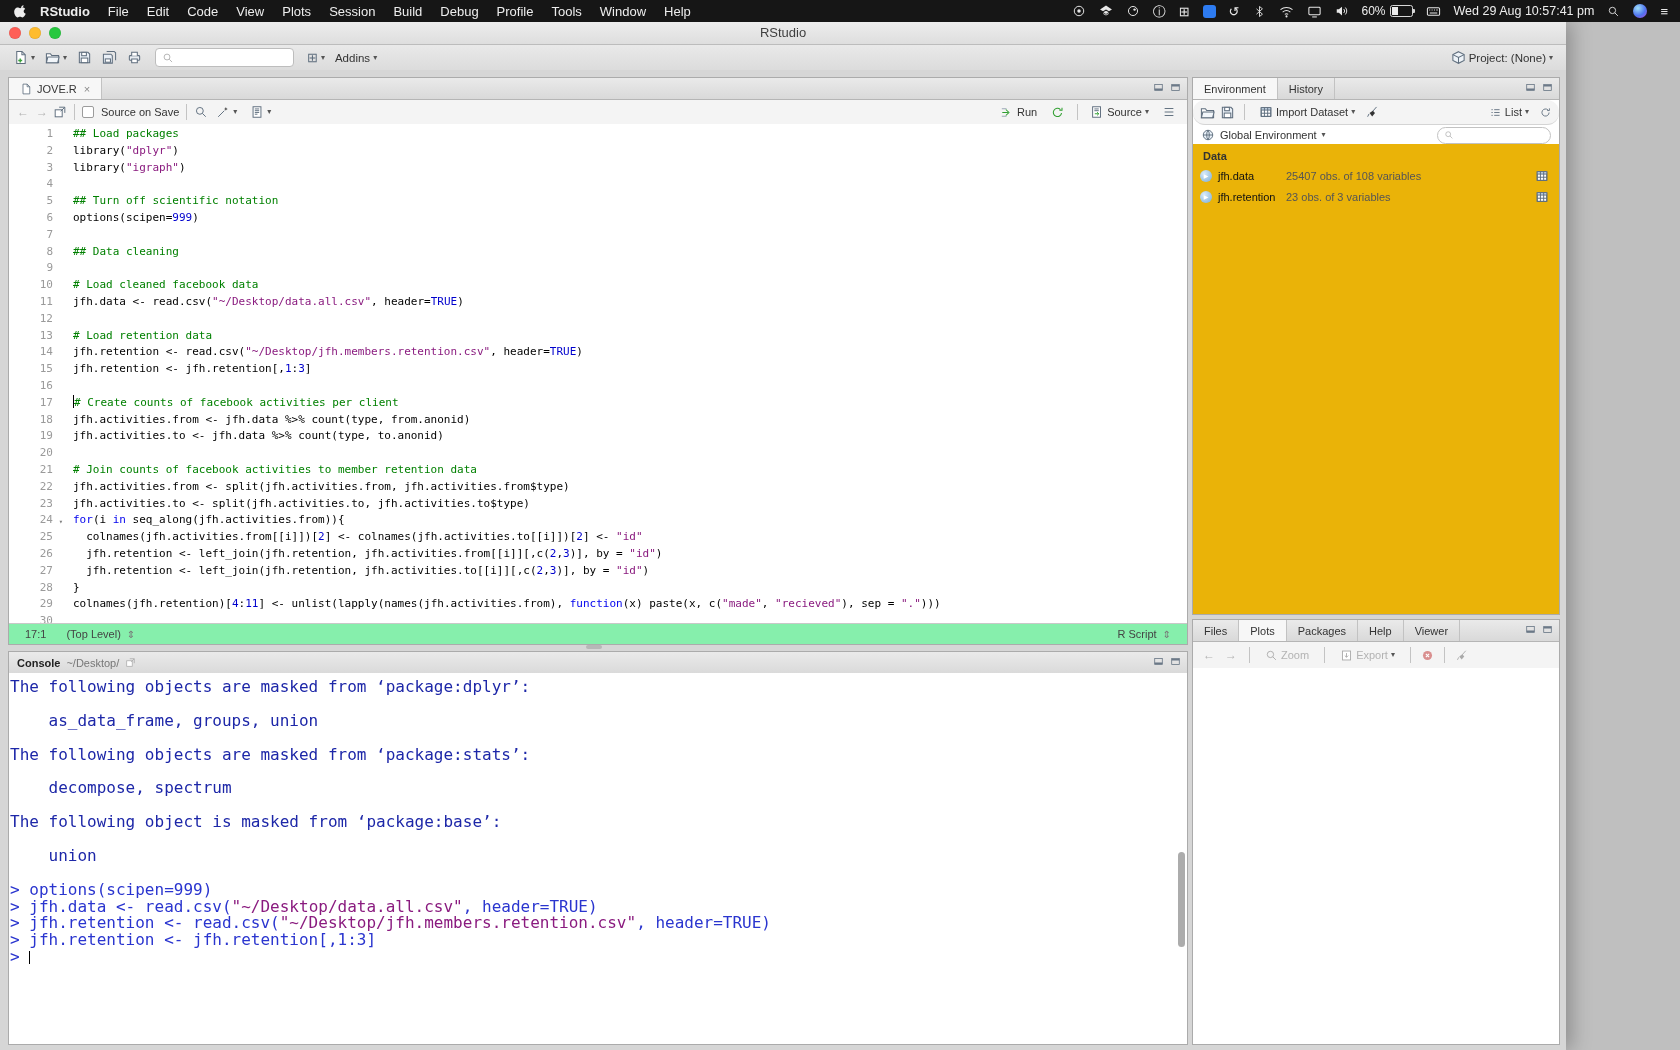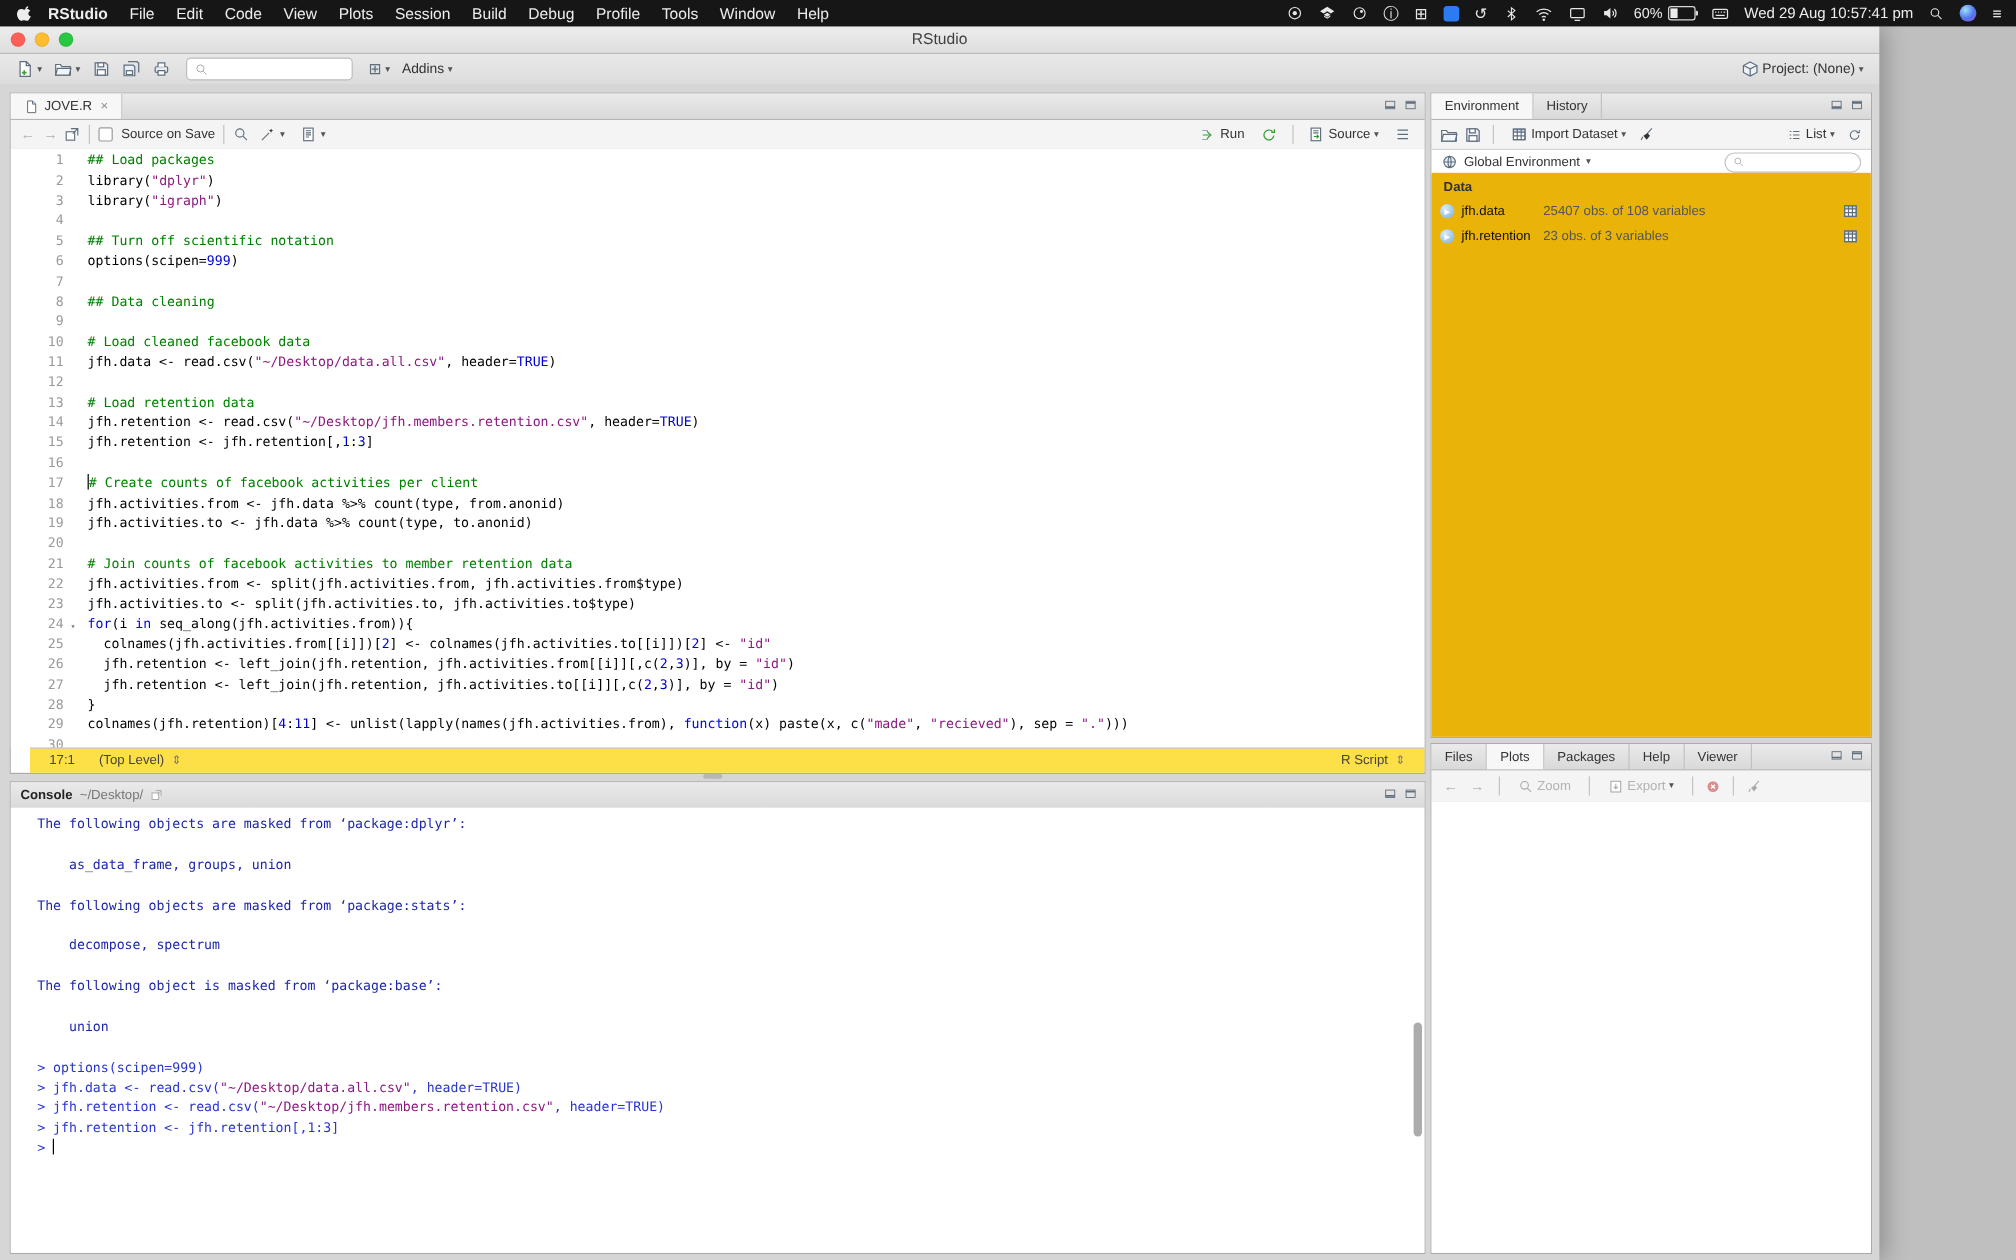--- a/index.html
+++ b/index.html
@@ -74,40 +74,40 @@
   .fold{position:absolute;right:2px;top:2px;font-size:7px;color:#808080;}
   #code{position:absolute;left:64px;top:2px;right:6px;}
   .code-line{height:16.8px;white-space:pre;}
   .tk-p{color:#000;}
   .tk-c{color:#008000;}
   .tk-s{color:#8a1b7f;}
   .tk-n{color:#0000cd;}
   .tk-k{color:#0000ee;}
   .caret-bar{display:inline-block;width:1px;height:13px;background:#000;vertical-align:-2px;}
 
-  #src-status{position:absolute;left:16px;bottom:0;right:0;height:20px;background:#fde047;border-top:1px solid #c8c8c8;
+  #src-status{position:absolute;left:0;bottom:0;right:0;height:20px;background:#86efac;border-top:1px solid #c8c8c8;
     display:flex;align-items:center;font-size:11px;color:#444;padding:0 16px;gap:6px;}
   .stepper{font-size:10px;color:#777;}
 
   
   #console-header{height:21px;background:linear-gradient(#eaeaea,#dadada);border-bottom:1px solid #b5b5b5;
     display:flex;align-items:center;padding:0 8px;gap:6px;font-size:11px;position:relative;}
   #console-title{font-weight:bold;color:#222;}
   #console-path{color:#767676;}
   #console-body{position:absolute;left:0;top:21px;right:0;bottom:0;overflow:hidden;background:#fff;
-    font-family:"DejaVu Sans Mono",monospace;font-size:11px;line-height:16.9px;padding:6px 0 0 22px;}
+    font-family:"DejaVu Sans Mono",monospace;font-size:16px;line-height:16.9px;padding:6px 0 0 1px;}
   .console-line{height:16.9px;white-space:pre;}
   .cl-m{color:#1d27a8;}
   .cl-i{color:#2a35cf;}
   .cl-s{color:#8a1b7f;}
   #console-scroll{position:absolute;right:2px;top:200px;width:7px;height:95px;border-radius:4px;background:rgba(70,70,70,.45);}
 
   
   #env-toolbar{height:24px;background:#f4f4f4;border-bottom:1px solid #d4d4d4;display:flex;align-items:center;
-    gap:5px;padding:0 7px;font-size:11px;color:#333;}
+    gap:5px;padding:0 7px;font-size:11px;color:#333;border-radius:12px;}
   #env-scope-row{height:20px;border-bottom:1px solid #e4e4e4;display:flex;align-items:center;gap:5px;
     padding:0 8px;font-size:11px;color:#333;background:#fff;}
   .search-box{margin-left:auto;display:flex;align-items:center;gap:3px;border:1px solid #c2c2c2;border-radius:9px;
     height:15px;padding:0 6px;background:#fff;width:100px;}
   .search-box input{border:none;outline:none;background:transparent;width:76px;font-size:10px;}
   #env-content{position:absolute;left:0;top:66px;right:0;bottom:0;background:#eab308;font-size:11px;}
   #env-section{font-weight:bold;color:#333;padding:6px 0 3px 10px;}
   .env-row{display:flex;align-items:center;height:21px;padding:0 10px 0 7px;gap:6px;}
   .obj-exp{width:12px;height:12px;border-radius:50%;background:radial-gradient(circle at 35% 30%,#d9ebfa,#79add6);
     display:flex;align-items:center;justify-content:center;color:#fff;font-size:6px;flex:0 0 auto;}

